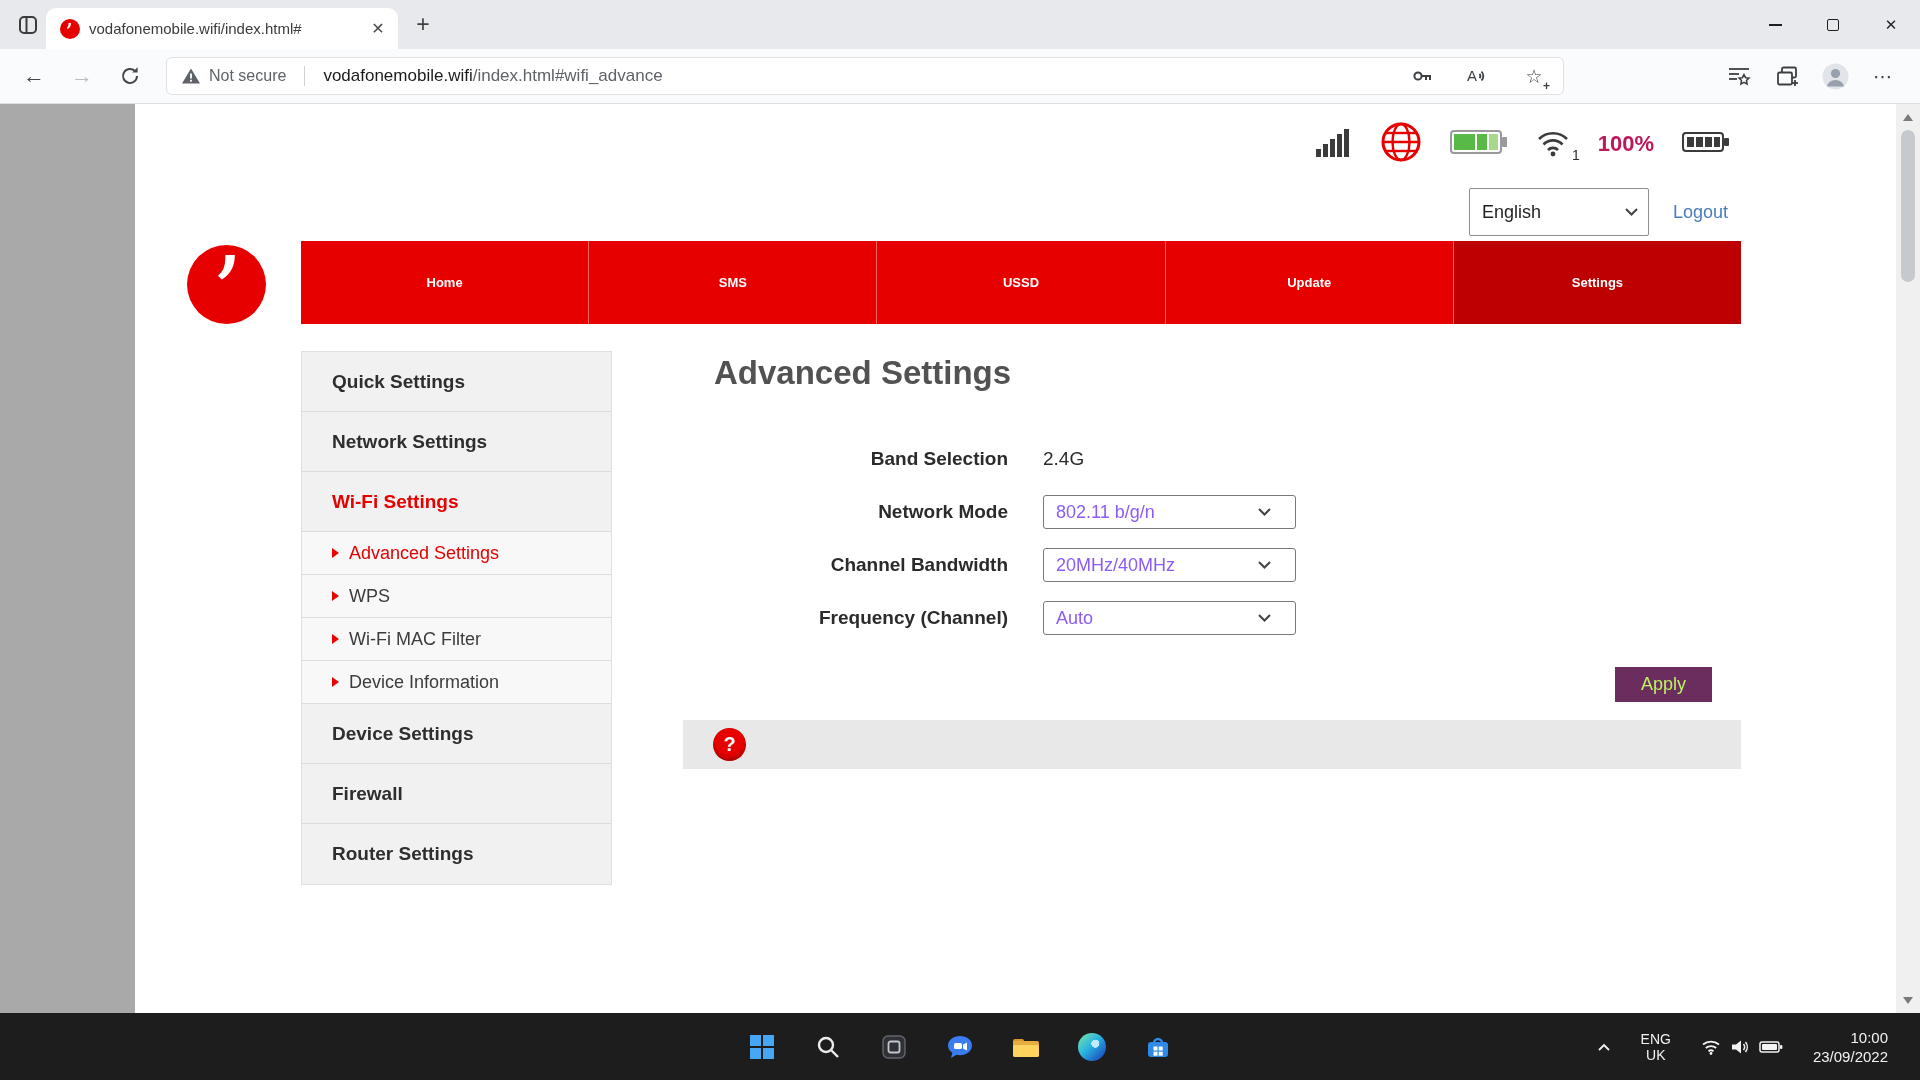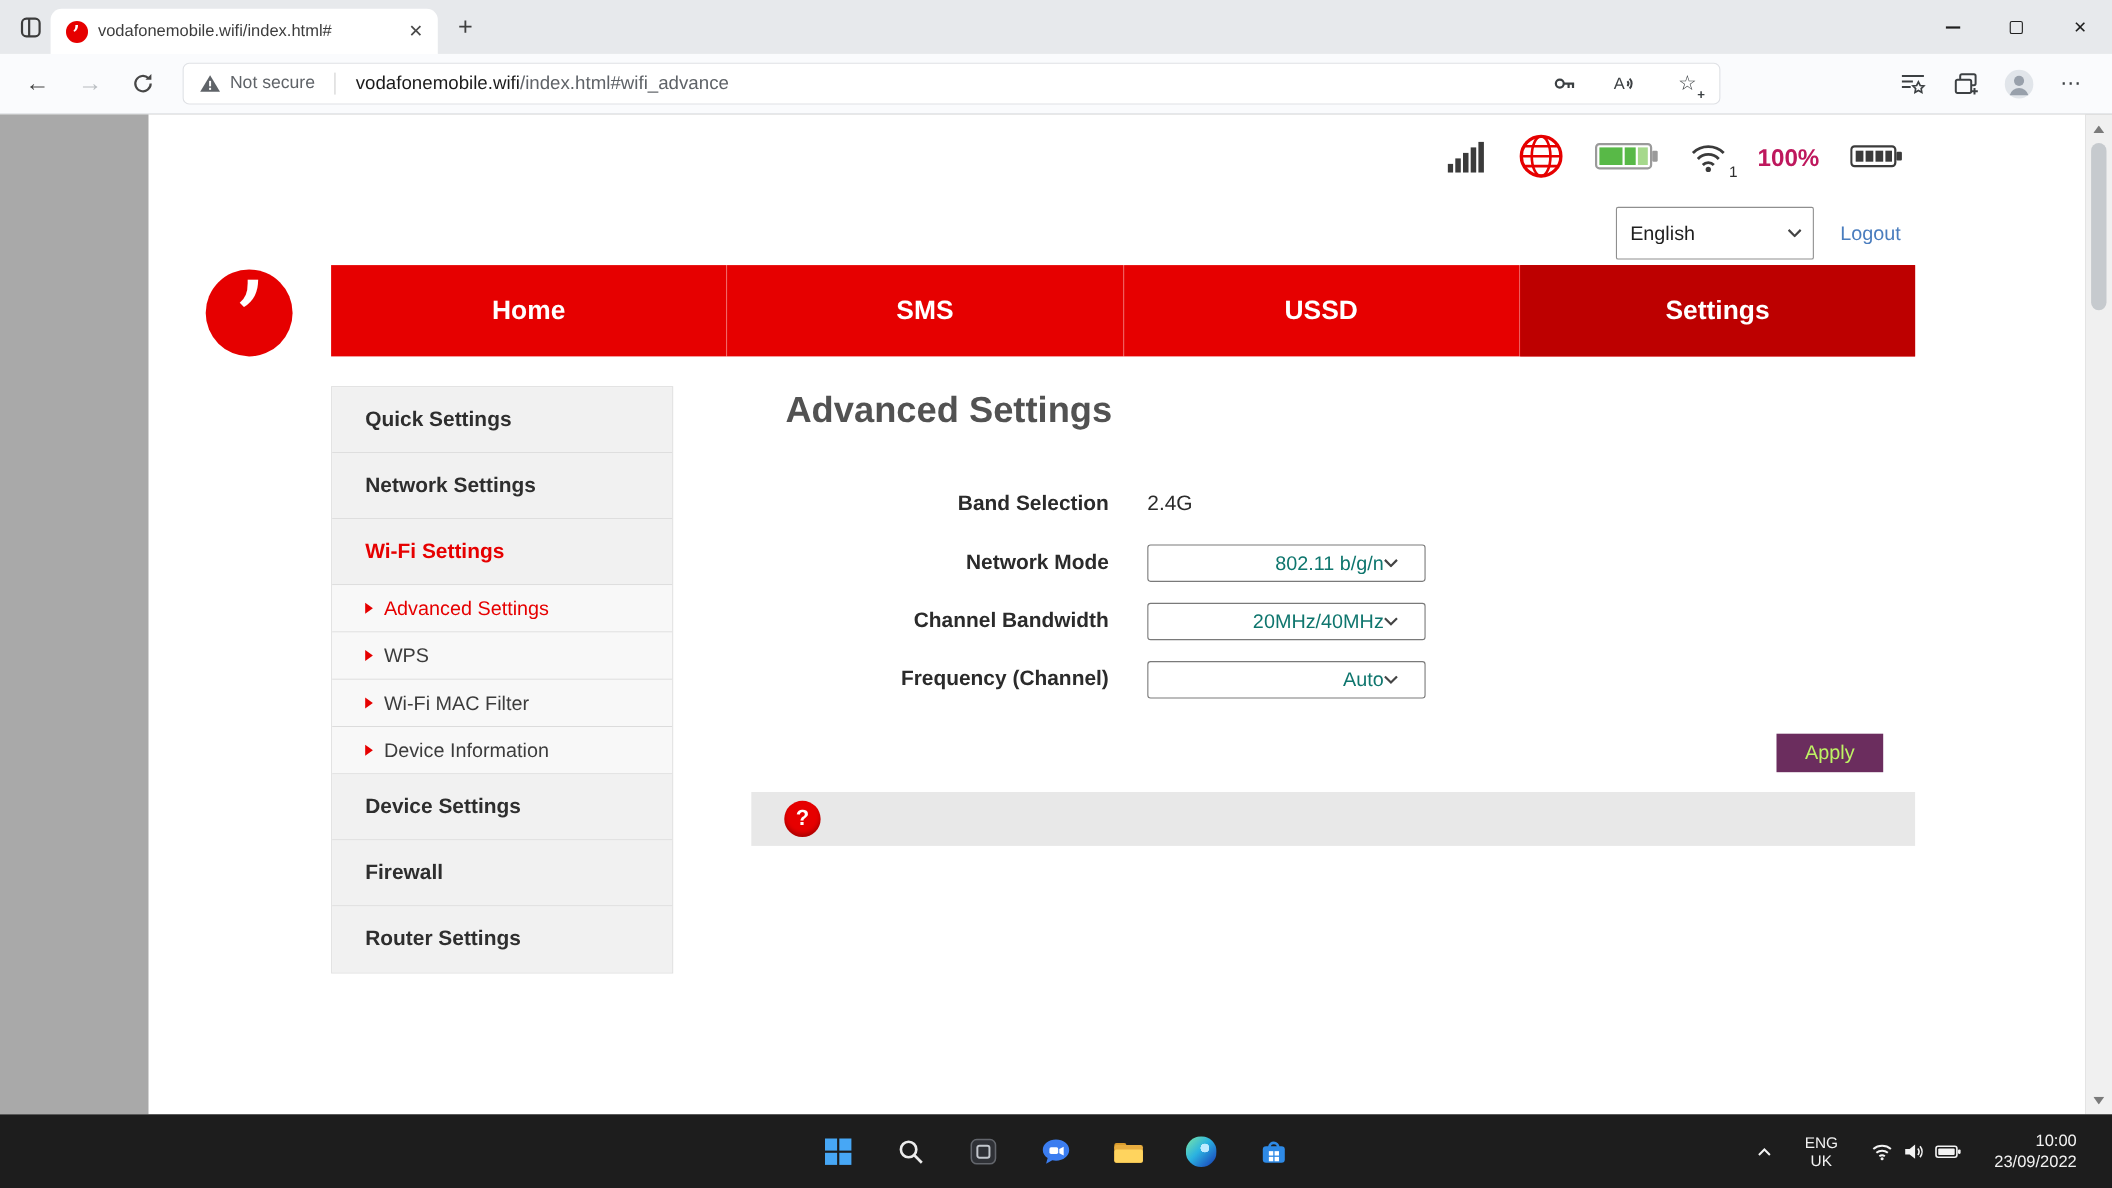--- a/index.html
+++ b/index.html
@@ -51,40 +51,40 @@
   .wifi-badge { position:absolute; right:-10px; bottom:-2px; font-size:14px; color:#2e2e2e; }
 
   .lang-row { position:absolute; top:84px; right:168px; display:flex; align-items:center; gap:24px; }
   .lang-select { width:180px; height:48px; border:1px solid #8f8f8f; border-radius:2px; background:#fff; display:flex; align-items:center; justify-content:space-between; padding:0 10px 0 12px; font-size:18px; color:#1f1f1f; }
   .logout { font-size:18px; color:#4a7dbe; text-decoration:none; }
 
   .logo { position:absolute; left:52px; top:141px; width:79px; height:79px; border-radius:50%; background:#e60000; overflow:hidden; }
   .logo .mark { position:absolute; top:-2px; left:24px; font-family:"DejaVu Serif", serif; font-size:100px; color:#fff; line-height:1; }
 
   .mainnav { position:absolute; left:166px; top:137px; width:1440px; height:83px; display:flex; background:#e60000; }
-  .mainnav .nav-item { flex:1; border:none; background:transparent; color:#fff; font-weight:bold; font-size:24px; display:flex; align-items:center; justify-content:center; border-right:1px solid rgba(255,255,255,.4); cursor:pointer; }
+  .mainnav .nav-item { flex:1; border:none; background:transparent; color:#fff; font-weight:bold; font-size:13px; display:flex; align-items:center; justify-content:center; border-right:1px solid rgba(255,255,255,.4); cursor:pointer; }
   .mainnav .nav-item:last-child { border-right:none; }
   .mainnav .nav-item.active { background:#bd0000; }
 
   .sidebar { position:absolute; left:166px; top:247px; width:311px; border:1px solid #e0e0e0; }
   .side-item { display:flex; align-items:center; padding-left:30px; border-bottom:1px solid #dcdcdc; gap:10px; cursor:pointer; }
   .side-item:last-child { border-bottom:none; }
   .side-item.main { height:60px; background:#f1f1f1; font-size:19px; font-weight:bold; color:#2e2e2e; }
   .side-item.sub { height:43px; background:#f8f8f8; font-size:18px; color:#3c3c3c; }
   .side-item.main.active-red .side-label { color:#e60000; }
   .side-item.sub.active .side-label { color:#e60000; }
   .caret { width:0; height:0; border-left:7px solid #e60000; border-top:5px solid transparent; border-bottom:5px solid transparent; flex:0 0 auto; }
 
   .page-title { position:absolute; left:579px; top:250px; font-size:33px; color:#525252; }
   .form { position:absolute; left:0; top:338px; width:100%; }
   .form-row { display:flex; align-items:center; height:34px; margin-bottom:19px; }
   .form-label { width:873px; text-align:right; font-size:19px; font-weight:bold; color:#2b2b2b; }
   .form-control { margin-left:35px; }
   .form-value { font-size:19px; color:#2b2b2b; }
-  .select { width:253px; height:34px; border:1px solid #7a7a7a; border-radius:3px; background:#fff; display:flex; align-items:center; justify-content:flex-end; padding:0 24px 0 12px; font-size:18px; color:#0f766e; cursor:pointer; }
+  .select { width:253px; height:34px; border:1px solid #7a7a7a; border-radius:3px; background:#fff; display:flex; align-items:center; justify-content:space-between; padding:0 24px 0 12px; font-size:18px; color:#8b5cf6; cursor:pointer; }
 
   .apply-btn { position:absolute; left:1480px; top:563px; width:97px; height:35px; border:none; background:#6b2d5e; color:#bef264; font-size:18px; cursor:pointer; }
   .help-bar { position:absolute; left:548px; top:616px; width:1058px; height:49px; background:#e8e8e8; display:flex; align-items:center; padding-left:30px; }
   .help-icon { width:33px; height:33px; border:none; border-radius:50%; background:#e60000; color:#fff; font-size:20px; font-weight:bold; display:flex; align-items:center; justify-content:center; box-shadow:inset 0 -3px 4px rgba(0,0,0,.25); }
 
   
   .taskbar { height:67px; background:#1d1d1d; position:relative; display:flex; align-items:center; justify-content:center; gap:22px; }
   .tb-icon { width:44px; height:44px; border:none; background:transparent; border-radius:6px; display:flex; align-items:center; justify-content:center; }
   .edge-ball { width:28px; height:28px; border-radius:50%; background:radial-gradient(circle at 62% 38%, #bfeaff 0 16%, transparent 17%), linear-gradient(135deg,#7ee8a2 0%, #2bb3e0 45%, #1e62c6 80%, #173a8a 100%); }
   .tray { position:absolute; right:26px; top:0; height:100%; display:flex; align-items:center; gap:18px; color:#f2f2f2; }
@@ -263,20 +263,23 @@
       <div class="mainnav">
         <button class="nav-item">
             <span>Home</span>
           </button>
         <button class="nav-item">
             <span>SMS</span>
           </button>
         <button class="nav-item">
             <span>USSD</span>
           </button>
+        <button class="nav-item">
+            <span>Update</span>
+          </button>
         <button class="nav-item active">
             <span>Settings</span>
           </button>
       </div>
 
       <div class="sidebar">
         <div class="side-item main">
             <span class="side-label">Quick Settings</span>
           </div>
         <div class="side-item main">

